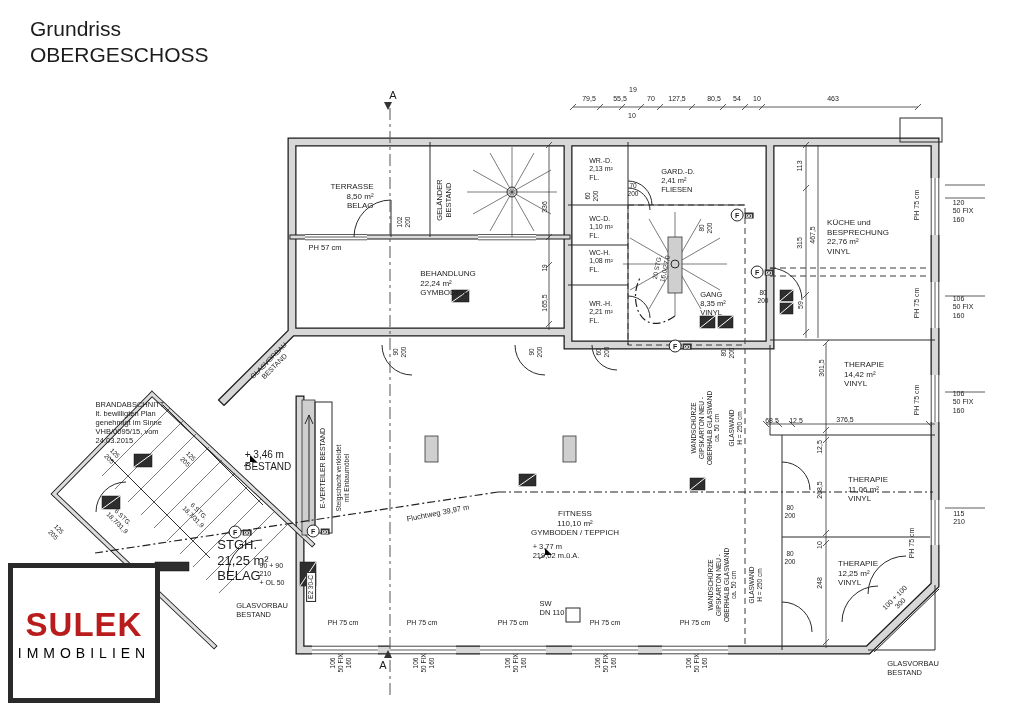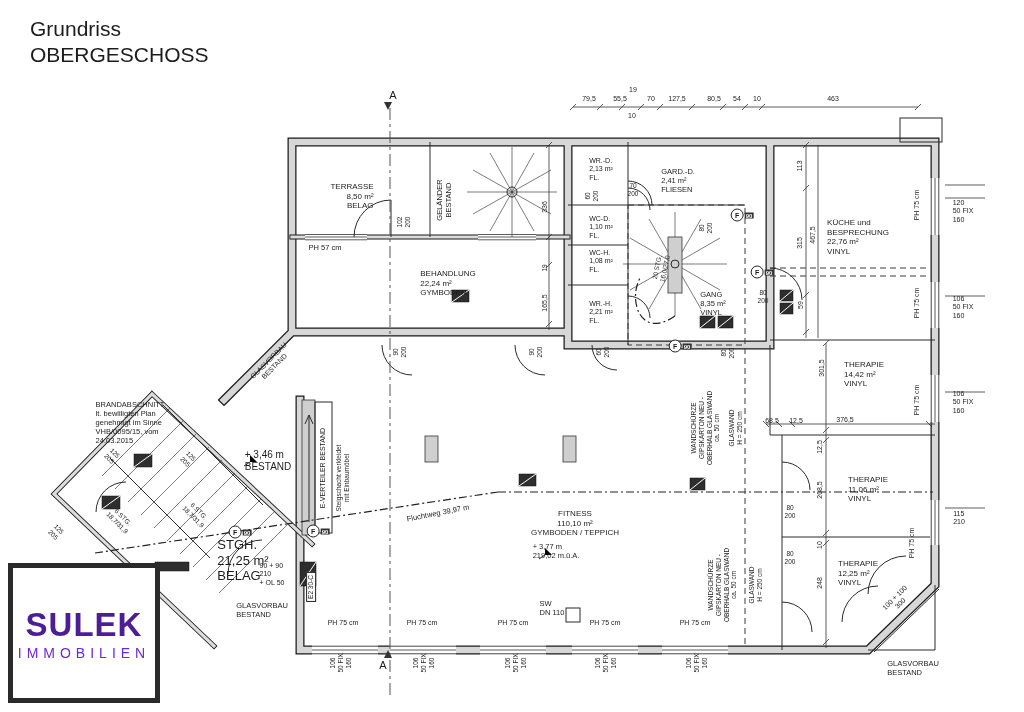--- a/index.html
+++ b/index.html
@@ -6,22 +6,22 @@
   .canvas{position:relative;width:1024px;height:712px;background:#ffffff;
     font-family:"Liberation Sans",sans-serif;color:#1c1c1c;overflow:hidden;margin:0 auto;}
   svg{position:absolute;left:0;top:0;}
   .hdr{position:absolute;font-size:21px;color:#1c1c1c;line-height:1.25;}
   .hdr-left{left:30px;top:16px;text-align:left;}
   .hdr-right{right:32px;top:16px;text-align:right;}
   .lbl{position:absolute;line-height:1.2;white-space:pre-line;transform-origin:center center;}
   .boxed{border:1px solid #222;background:#fff;padding:0 2px;}
   .logo{position:absolute;left:8px;top:563px;width:142px;height:130px;border:5px solid #2a2a2a;
     background:#fff;display:flex;flex-direction:column;align-items:center;justify-content:center;}
-  .logo .name{font-size:33px;font-weight:bold;color:#4c1d95;letter-spacing:1px;}
-  .logo .sub{font-size:14px;color:#6d28d9;letter-spacing:5px;margin-top:1px;}
+  .logo .name{font-size:33px;font-weight:bold;color:#b91c1c;letter-spacing:1px;}
+  .logo .sub{font-size:14px;color:#000000;letter-spacing:5px;margin-top:1px;}
   .fmark{position:absolute;display:flex;align-items:center;transform:translate(-50%,-50%);}
   .fc{border:1px solid #222;border-radius:50%;width:11px;height:11px;display:inline-flex;
     align-items:center;justify-content:center;font-size:7px;font-weight:bold;background:#fff;}
   .fv{font-size:6px;background:#333;color:#fff;padding:0 1px;margin-left:1px;font-weight:bold;}
   .w-out{stroke:#1a1a1a;stroke-width:9;fill:none;stroke-linecap:square;}
   .w-in{stroke:#d7d7d7;stroke-width:6.5;fill:none;stroke-linecap:square;}
   .m-out{stroke:#1a1a1a;stroke-width:5;fill:none;stroke-linecap:square;}
   .m-in{stroke:#dcdcdc;stroke-width:3.2;fill:none;stroke-linecap:square;}
   .thin{stroke:#2a2a2a;stroke-width:1;fill:none;}
   .hair{stroke:#444;stroke-width:0.7;fill:none;}

